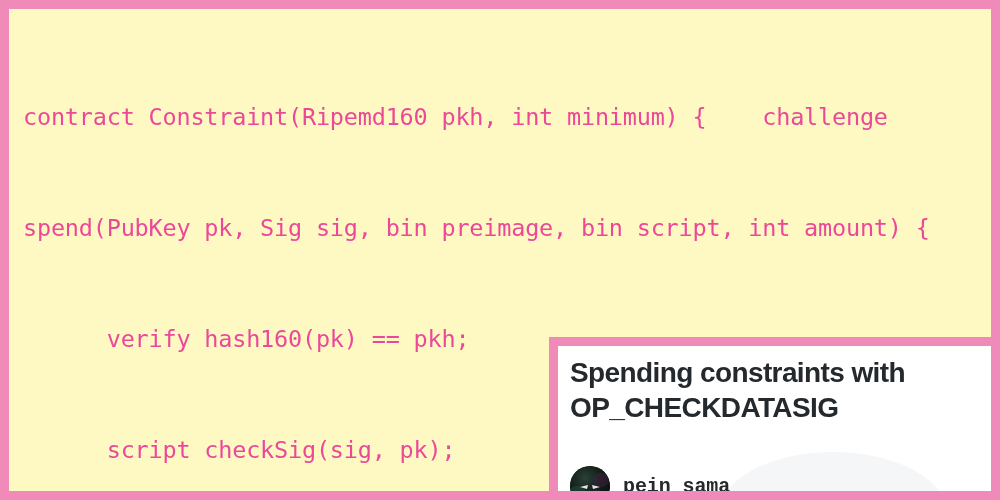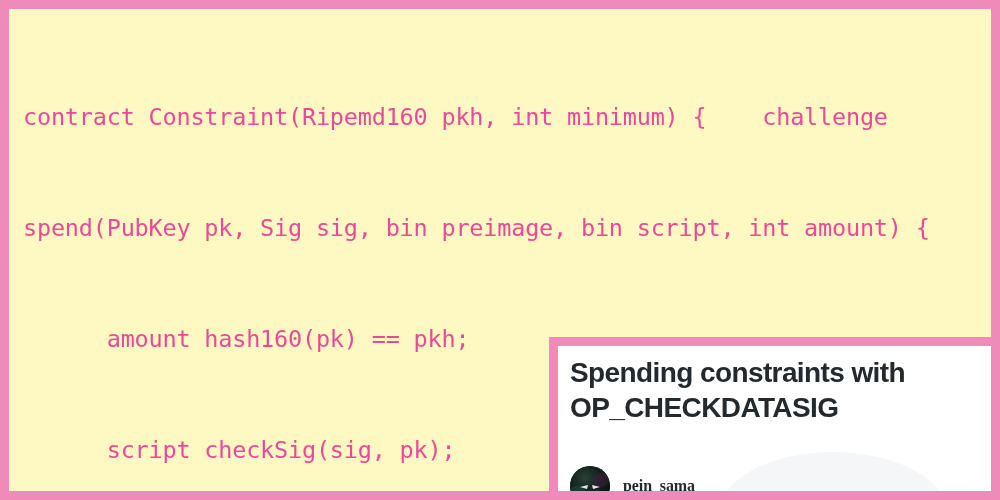--- a/index.html
+++ b/index.html
@@ -106,35 +106,35 @@
   #post-avatar {
     width: 40px;
     height: 40px;
     border-radius: 50%;
     overflow: hidden;
     flex: 0 0 auto;
     background: #0c1410;
   }
   #post-author {
     color: #24292e;
-    font-family: Liberation Serif, serif;
-    font-size: 16px;
+    font-family: Liberation Mono, monospace;
+    font-size: 20px;
     font-weight: 700;
     letter-spacing: -0.1px;
   }
 </style>
 </head>
 <body>
 
 <div id="page-frame">
 
   <div id="code-block">
     <span class="code-line">contract Constraint(Ripemd160 pkh, int minimum) {    challenge</span>
     <span class="code-line">spend(PubKey pk, Sig sig, bin preimage, bin script, int amount) {</span>
-    <span class="code-line">      amount hash160(pk) == pkh;</span>
+    <span class="code-line">      verify hash160(pk) == pkh;</span>
     <span class="code-line">      script checkSig(sig, pk);</span>
     
     
     
     
     
     
     
     
   </div>

